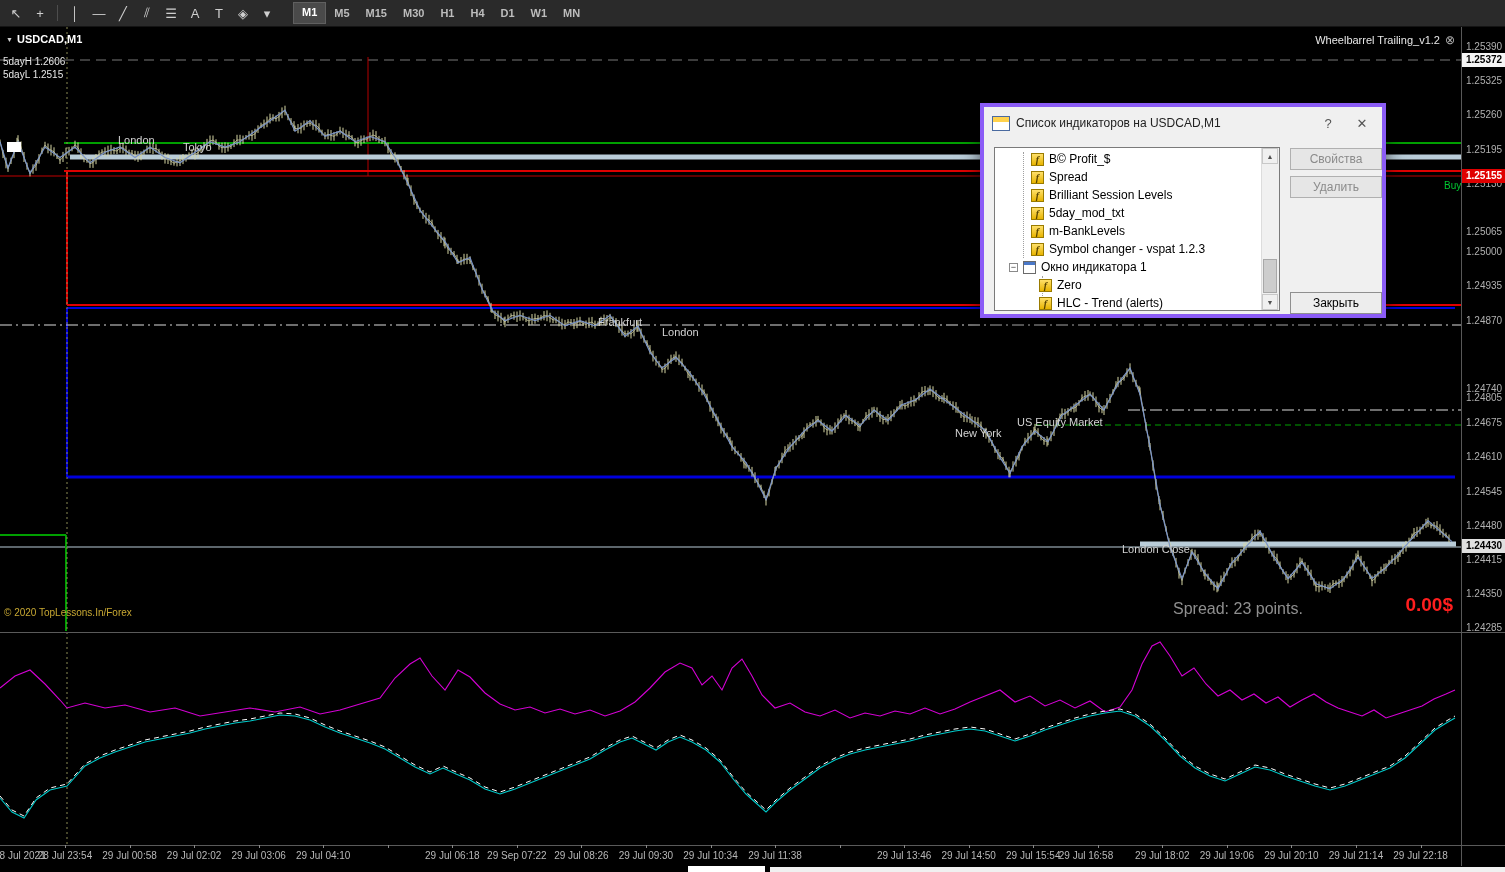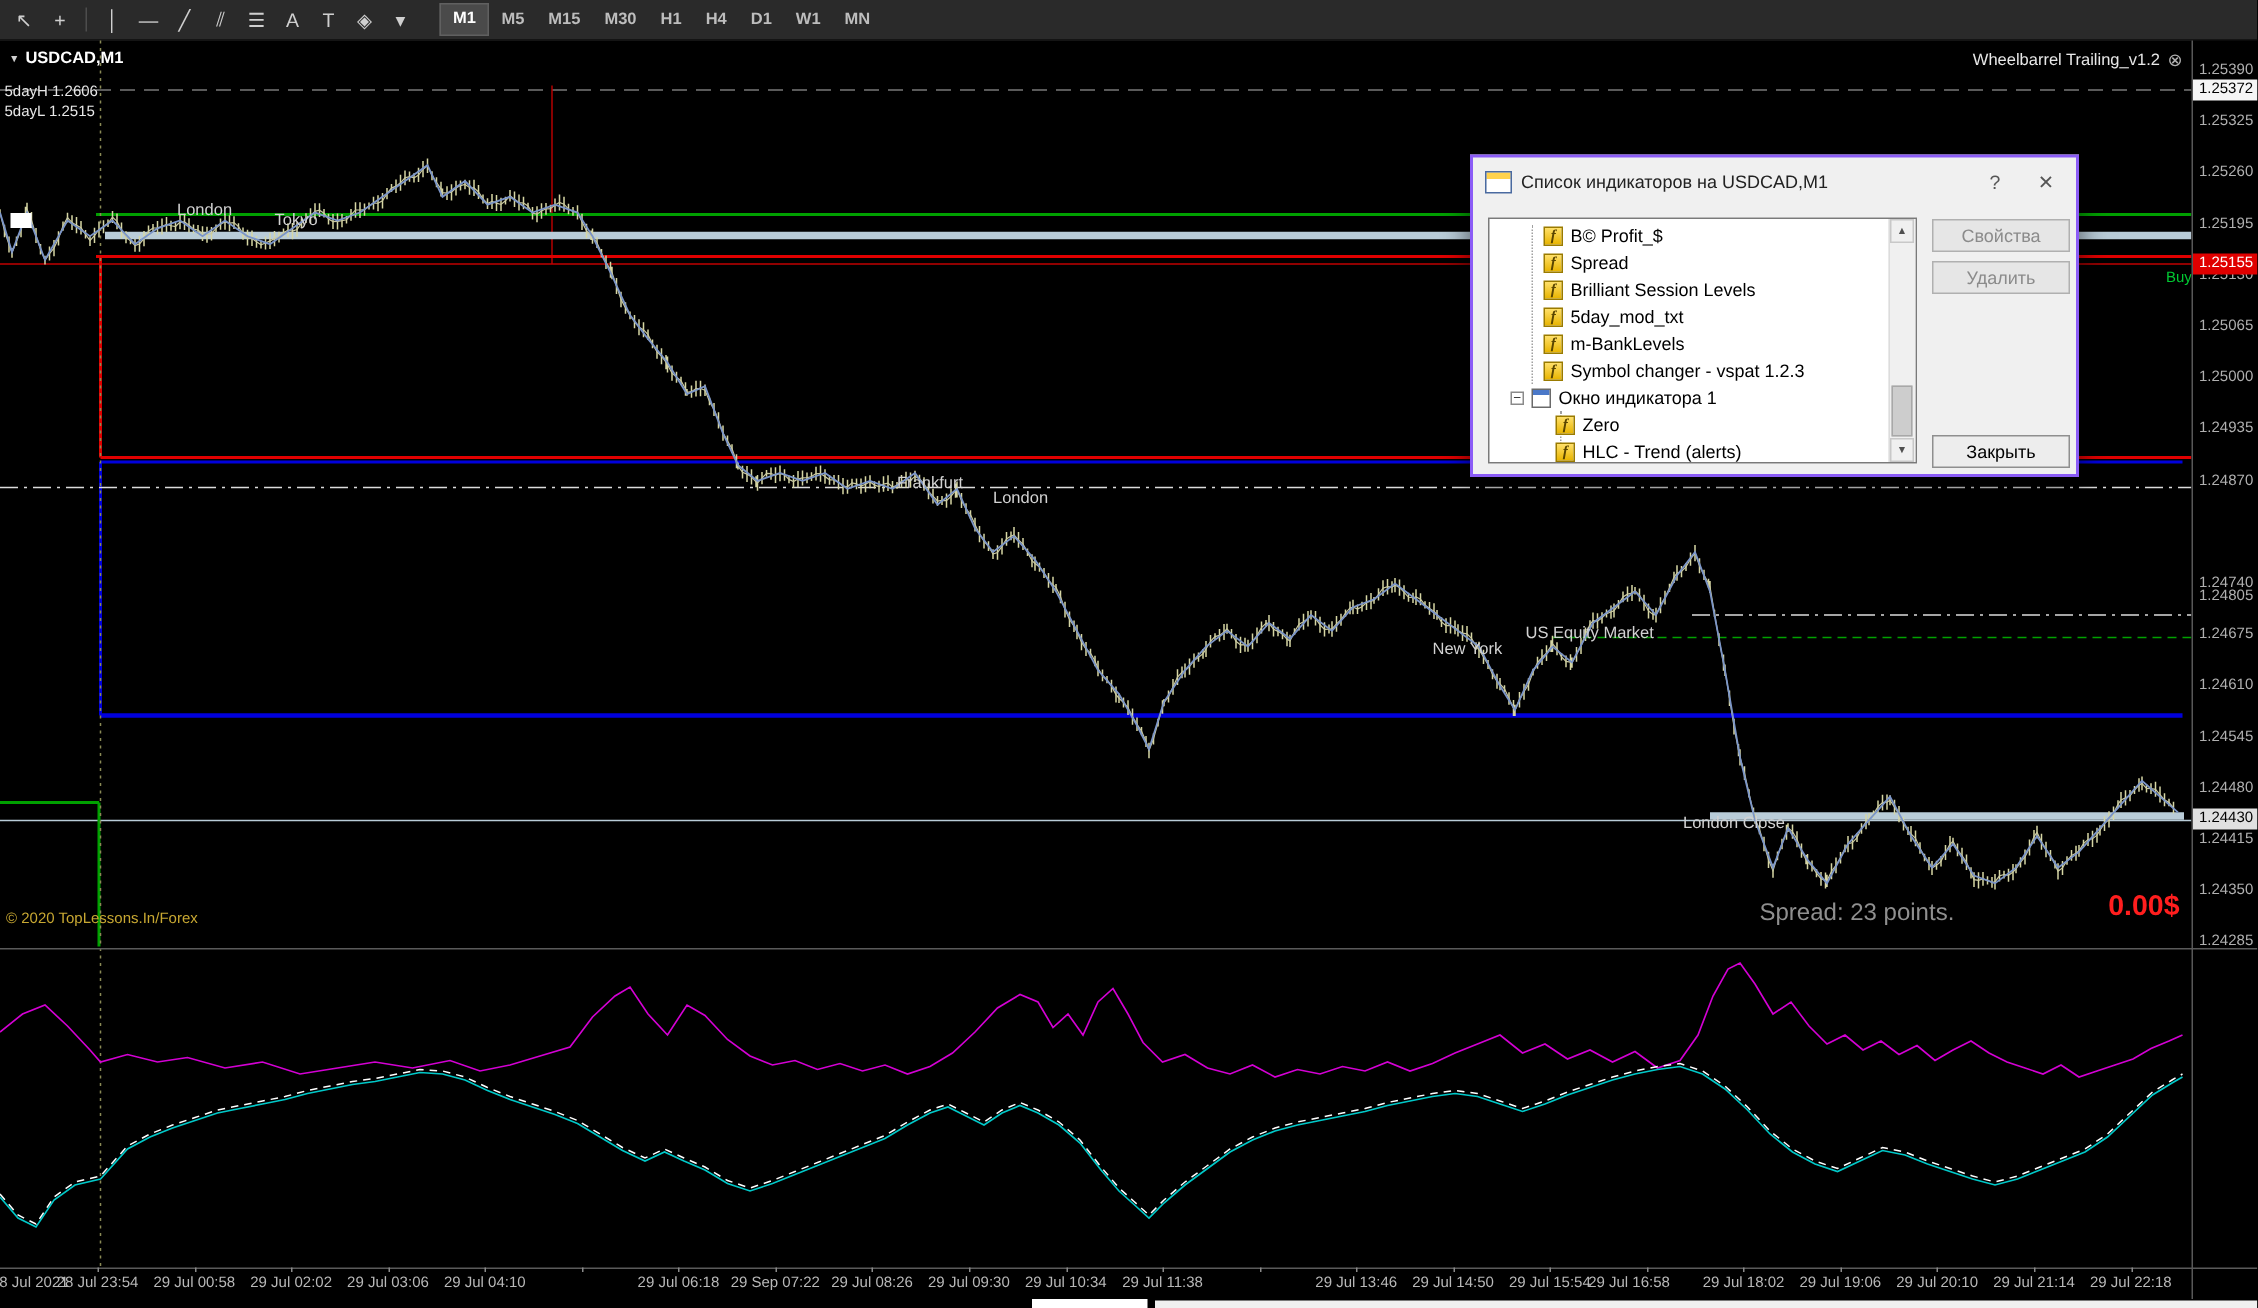--- a/index.html
+++ b/index.html
@@ -29,32 +29,32 @@
   .session-label{position:absolute;color:#d2d2d2;font-size:11px;white-space:nowrap;}
   .copyright{position:absolute;left:4px;top:607px;color:#c8a832;font-size:10px;}
   .spread-text{position:absolute;left:1173px;top:600px;color:#8f8f8f;font-size:16px;}
   .profit-text{position:absolute;right:52px;top:594px;color:#ff1e1e;font-size:19px;font-weight:bold;}
   .buy-label{position:absolute;left:1444px;top:180px;color:#00c832;font-size:10px;}
   
   .price-scale{position:absolute;left:1461px;top:27px;width:44px;height:839px;background:#000;
                border-left:1px solid #585858;z-index:4;}
   .p-label{position:absolute;left:4px;color:#b0b0b0;font-size:10px;height:10px;line-height:10px;}
   .p-badge{position:absolute;left:0;width:44px;height:14px;font-size:10px;line-height:14px;
-           text-align:center;font-weight:normal;}
+           text-align:center;font-weight:bold;}
   
   .sep-pane{position:absolute;left:0;top:632px;width:1505px;height:1px;background:#5a5a5a;z-index:4;}
   .sep-axis{position:absolute;left:0;top:845px;width:1505px;height:1px;background:#5a5a5a;z-index:4;}
   .time-axis{position:absolute;left:0;top:845px;width:1505px;height:21px;z-index:4;}
   .t-label{position:absolute;top:5px;color:#b8b8b8;font-size:10px;white-space:nowrap;transform:translateX(-50%);}
   .t-tick{position:absolute;top:0;width:1px;height:3px;background:#8a8a8a;}
   .bottom-strip-a{position:absolute;left:688px;top:866px;width:77px;height:6px;background:#ffffff;z-index:5;}
   .bottom-strip-b{position:absolute;left:770px;top:867px;width:735px;height:5px;background:#f0f0f0;z-index:5;}
   
   .dialog{position:absolute;left:980px;top:103px;width:406px;height:215px;background:#f0f0f0;
-          border:2px solid #8b5cf6;box-shadow:0 5px 18px rgba(0,0,0,.6);z-index:10;font-size:12px;color:#000;box-sizing:border-box;}
+          border:4px solid #8b5cf6;box-shadow:0 5px 18px rgba(0,0,0,.6);z-index:10;font-size:12px;color:#000;box-sizing:border-box;}
   .dlg-title{height:32px;display:flex;align-items:center;padding:0 6px 0 8px;gap:6px;}
   .dlg-icon{width:16px;height:13px;border:1px solid #4a6aa0;background:linear-gradient(180deg,#ffd24d 0 35%,#ffffff 35%);}
   .dlg-title-text{flex:1;color:#222;}
   .dlg-sysbtn{width:28px;height:26px;display:flex;align-items:center;justify-content:center;color:#555;font-size:13px;}
   .dlg-listwrap{position:absolute;left:10px;top:40px;width:286px;height:164px;background:#ffffff;
                 border:1px solid #7a7a7a;box-sizing:border-box;overflow:hidden;}
   .dlg-rows{position:absolute;left:0;top:2px;right:17px;}
   .dlg-row{height:18px;display:flex;align-items:center;gap:5px;white-space:nowrap;}
   .dlg-row.lvl1{padding-left:14px;}
   .dlg-row.lvl2{padding-left:36px;}
@@ -167,21 +167,21 @@
     <div class="profit-text">0.00$</div>
     <div class="buy-label">Buy</div>
   </div>
 
   <div class="price-scale" id="price-scale">
       <div class="p-label" style="top: 15px;">1.25390</div>
       <div class="p-label" style="top: 49.2px;">1.25325</div>
       <div class="p-label" style="top: 83.4px;">1.25260</div>
       <div class="p-label" style="top: 117.6px;">1.25195</div>
       <div class="p-label" style="top: 151.8px;">1.25130</div>
-      <div class="p-label" style="top: 186px;">1.25065</div>
+      <div class="p-label" style="top: 200px;">1.25065</div>
       <div class="p-label" style="top: 220.2px;">1.25000</div>
       <div class="p-label" style="top: 254.4px;">1.24935</div>
       <div class="p-label" style="top: 288.6px;">1.24870</div>
       <div class="p-label" style="top: 322.8px; margin-top: 43px;">1.24805</div>
       <div class="p-label" style="top: 357px;">1.24740</div>
       <div class="p-label" style="top: 391.2px;">1.24675</div>
       <div class="p-label" style="top: 425.4px;">1.24610</div>
       <div class="p-label" style="top: 459.6px;">1.24545</div>
       <div class="p-label" style="top: 493.8px;">1.24480</div>
       <div class="p-label" style="top: 528px;">1.24415</div>

